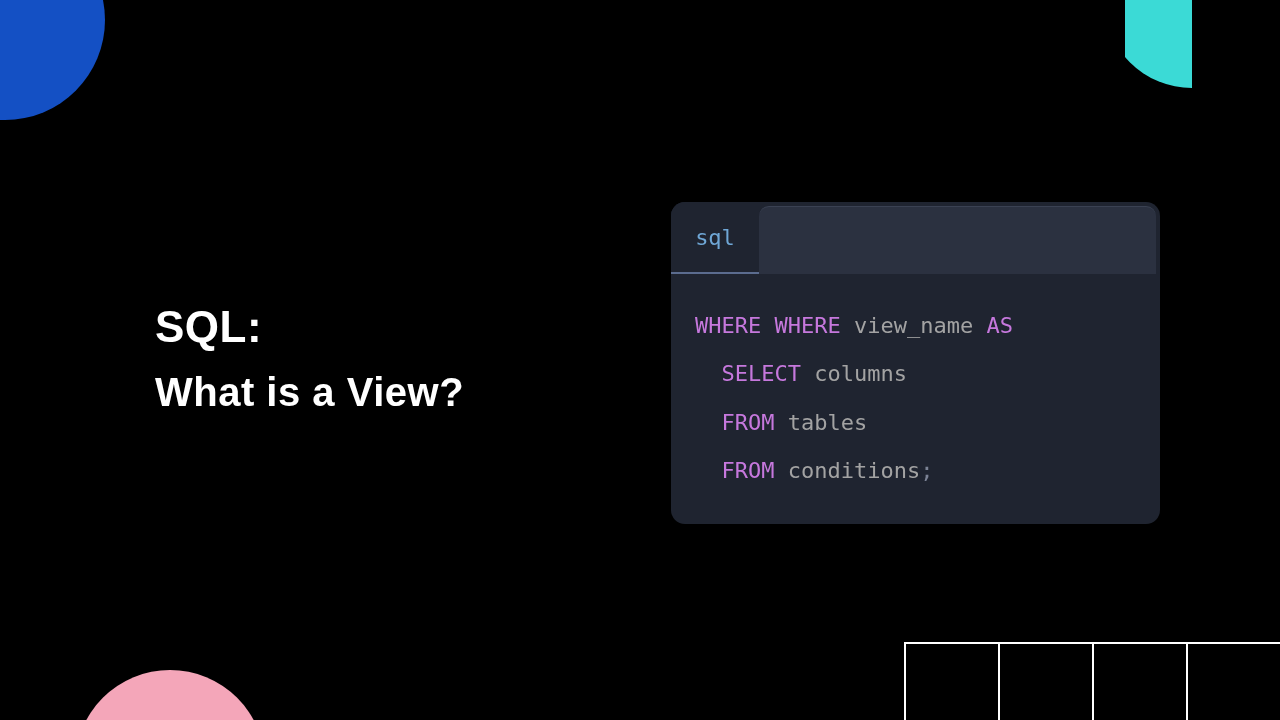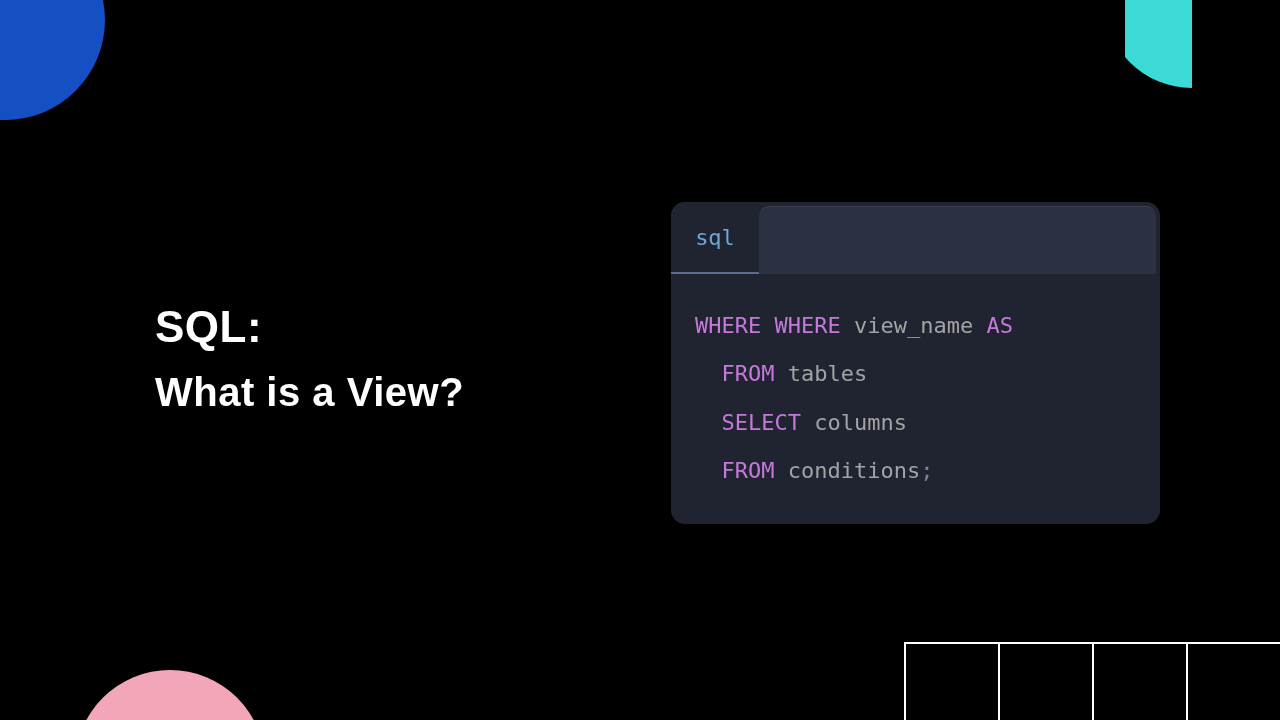--- a/index.html
+++ b/index.html
@@ -146,22 +146,22 @@
   <div class="title-line2">What is a View?</div>
 </div>
 
 <div class="code-panel">
   <div class="code-tabbar">
     <div class="code-tab">sql</div>
     <div class="code-tabbar-rest"></div>
   </div>
   <div class="code-body">
     <div class="code-line"><span class="kw">WHERE</span> <span class="kw">WHERE</span> <span class="ident">view_name</span> <span class="kw">AS</span></div>
+    <div class="code-line">  <span class="kw">SELECT</span> <span class="ident">columns</span></div>
     <div class="code-line">  <span class="kw">FROM</span> <span class="ident">tables</span></div>
-    <div class="code-line">  <span class="kw">SELECT</span> <span class="ident">columns</span></div>
     <div class="code-line">  <span class="kw">FROM</span> <span class="ident">conditions</span><span class="punct">;</span></div>
   </div>
 </div>
 
 <div class="grid-corner">
   <div class="grid-cell"></div>
   <div class="grid-cell"></div>
   <div class="grid-cell"></div>
   <div class="grid-cell"></div>
 </div>

